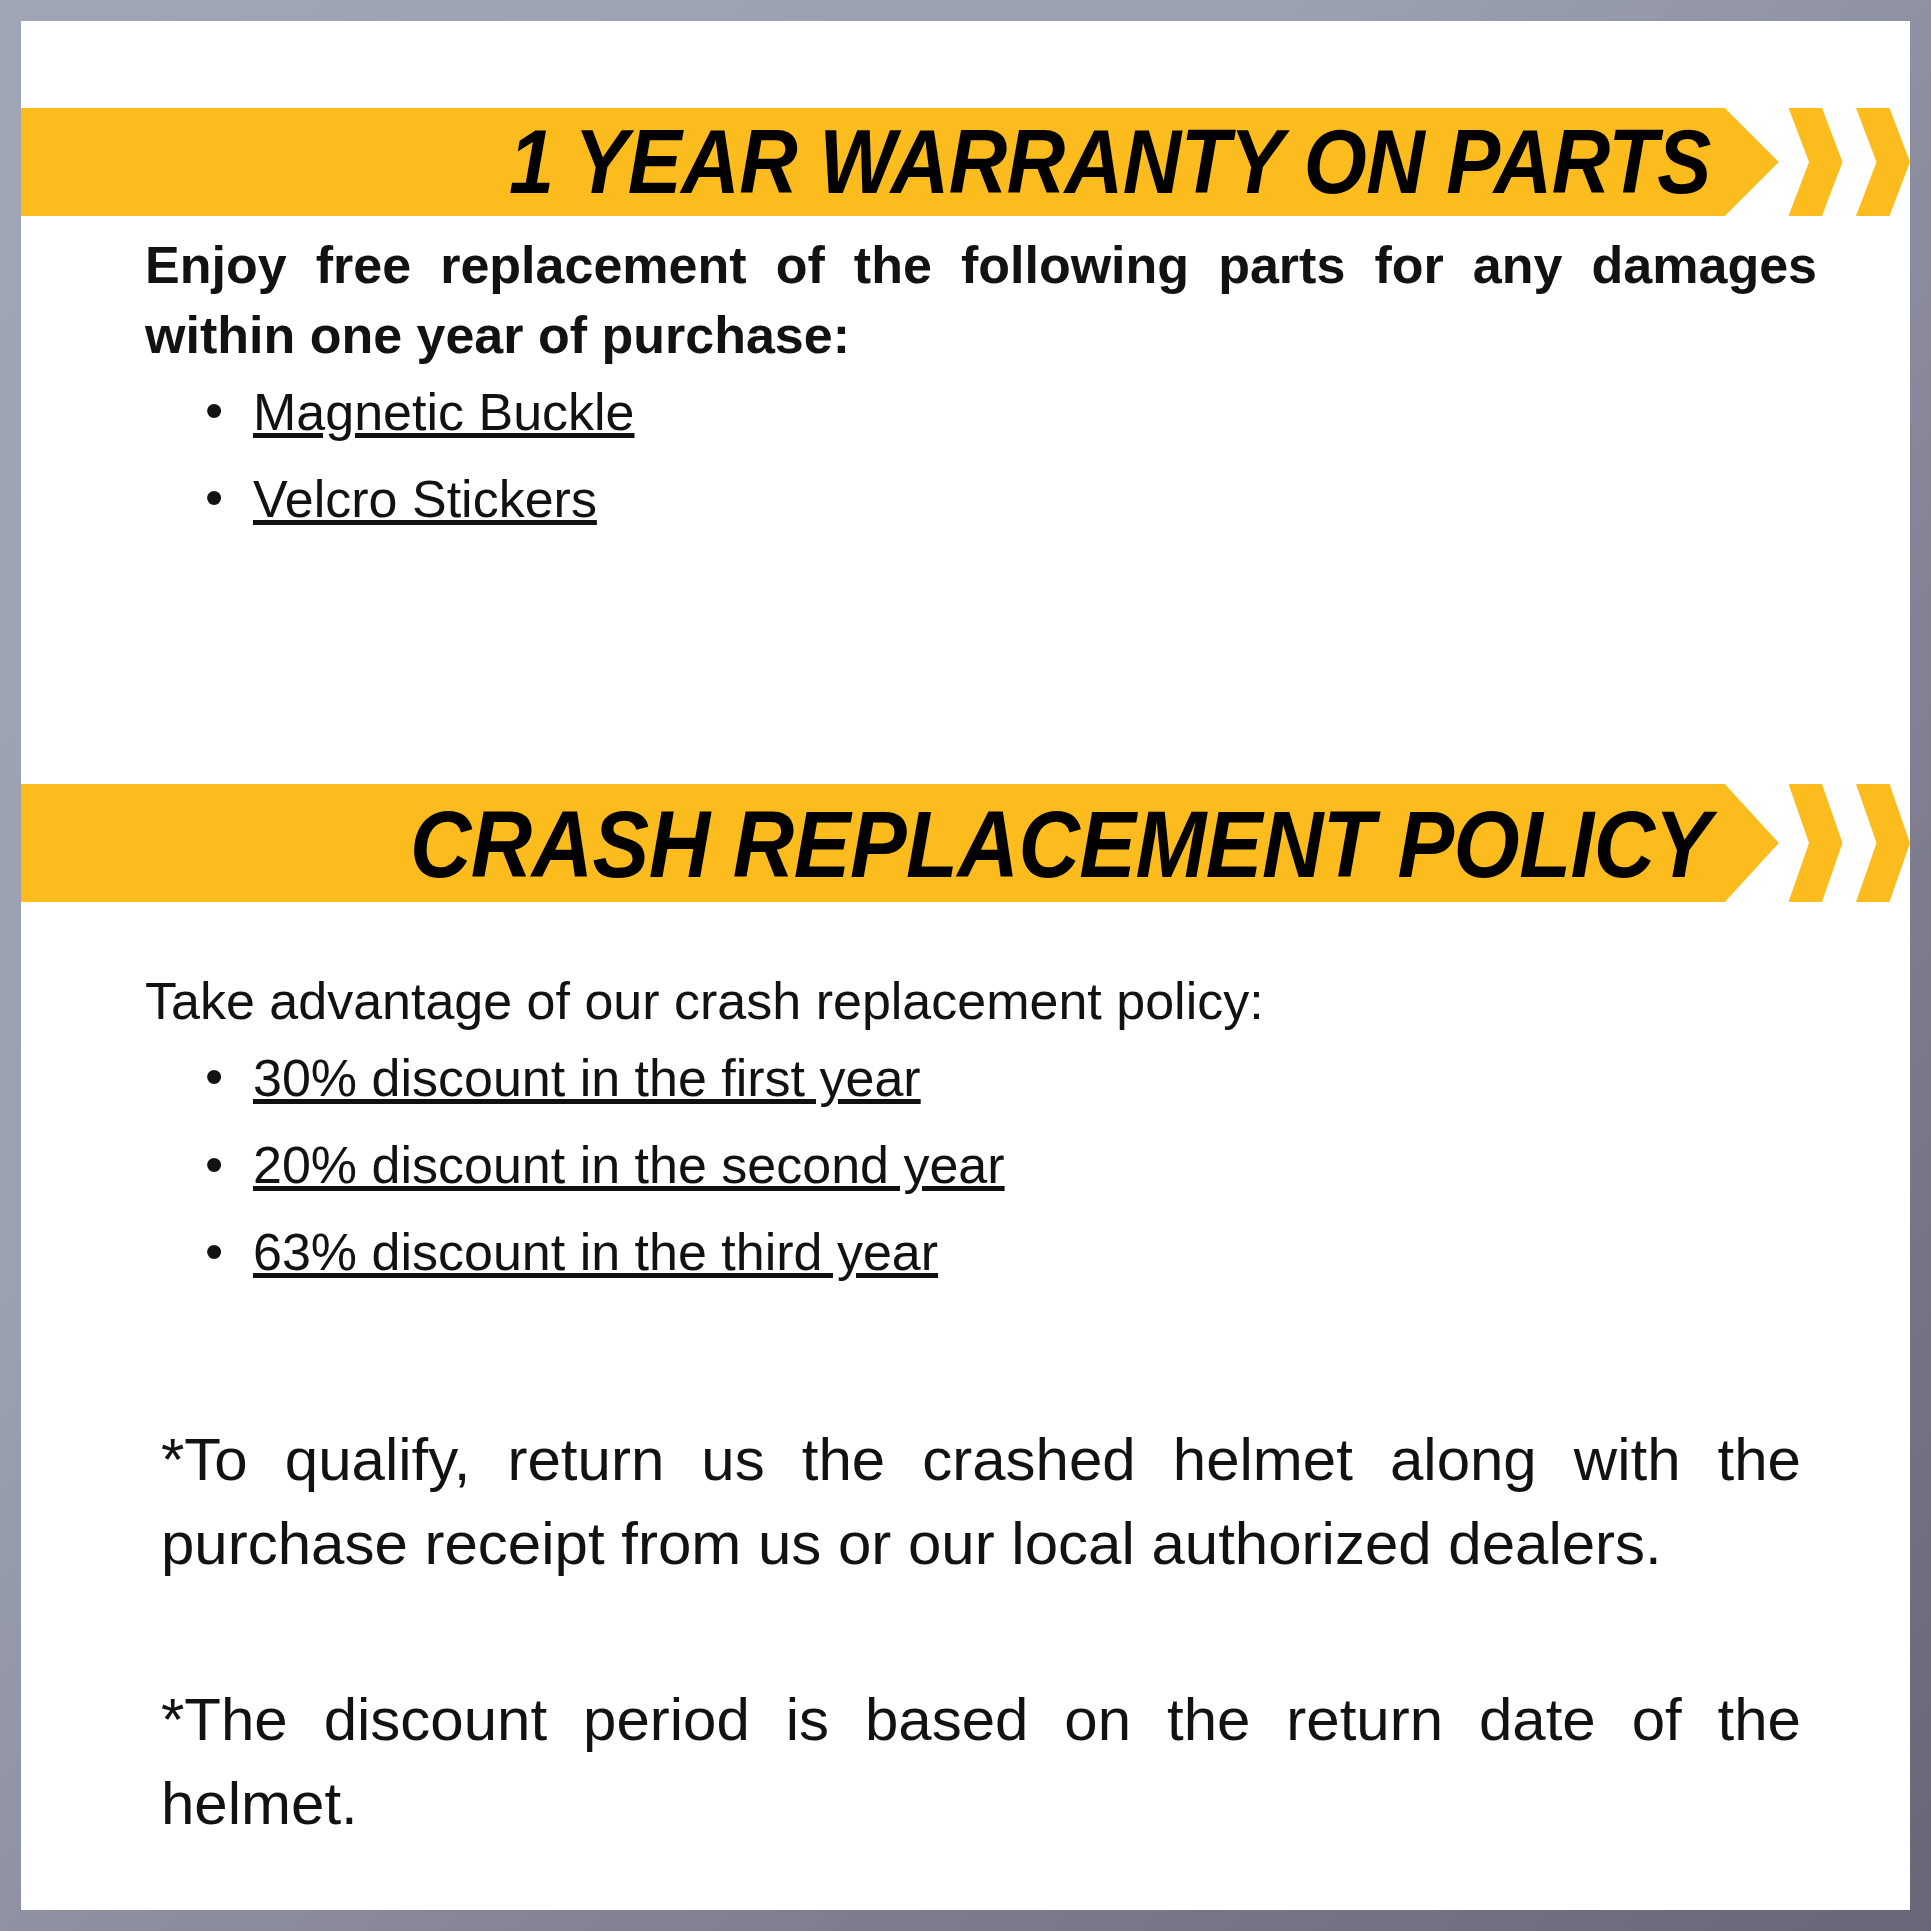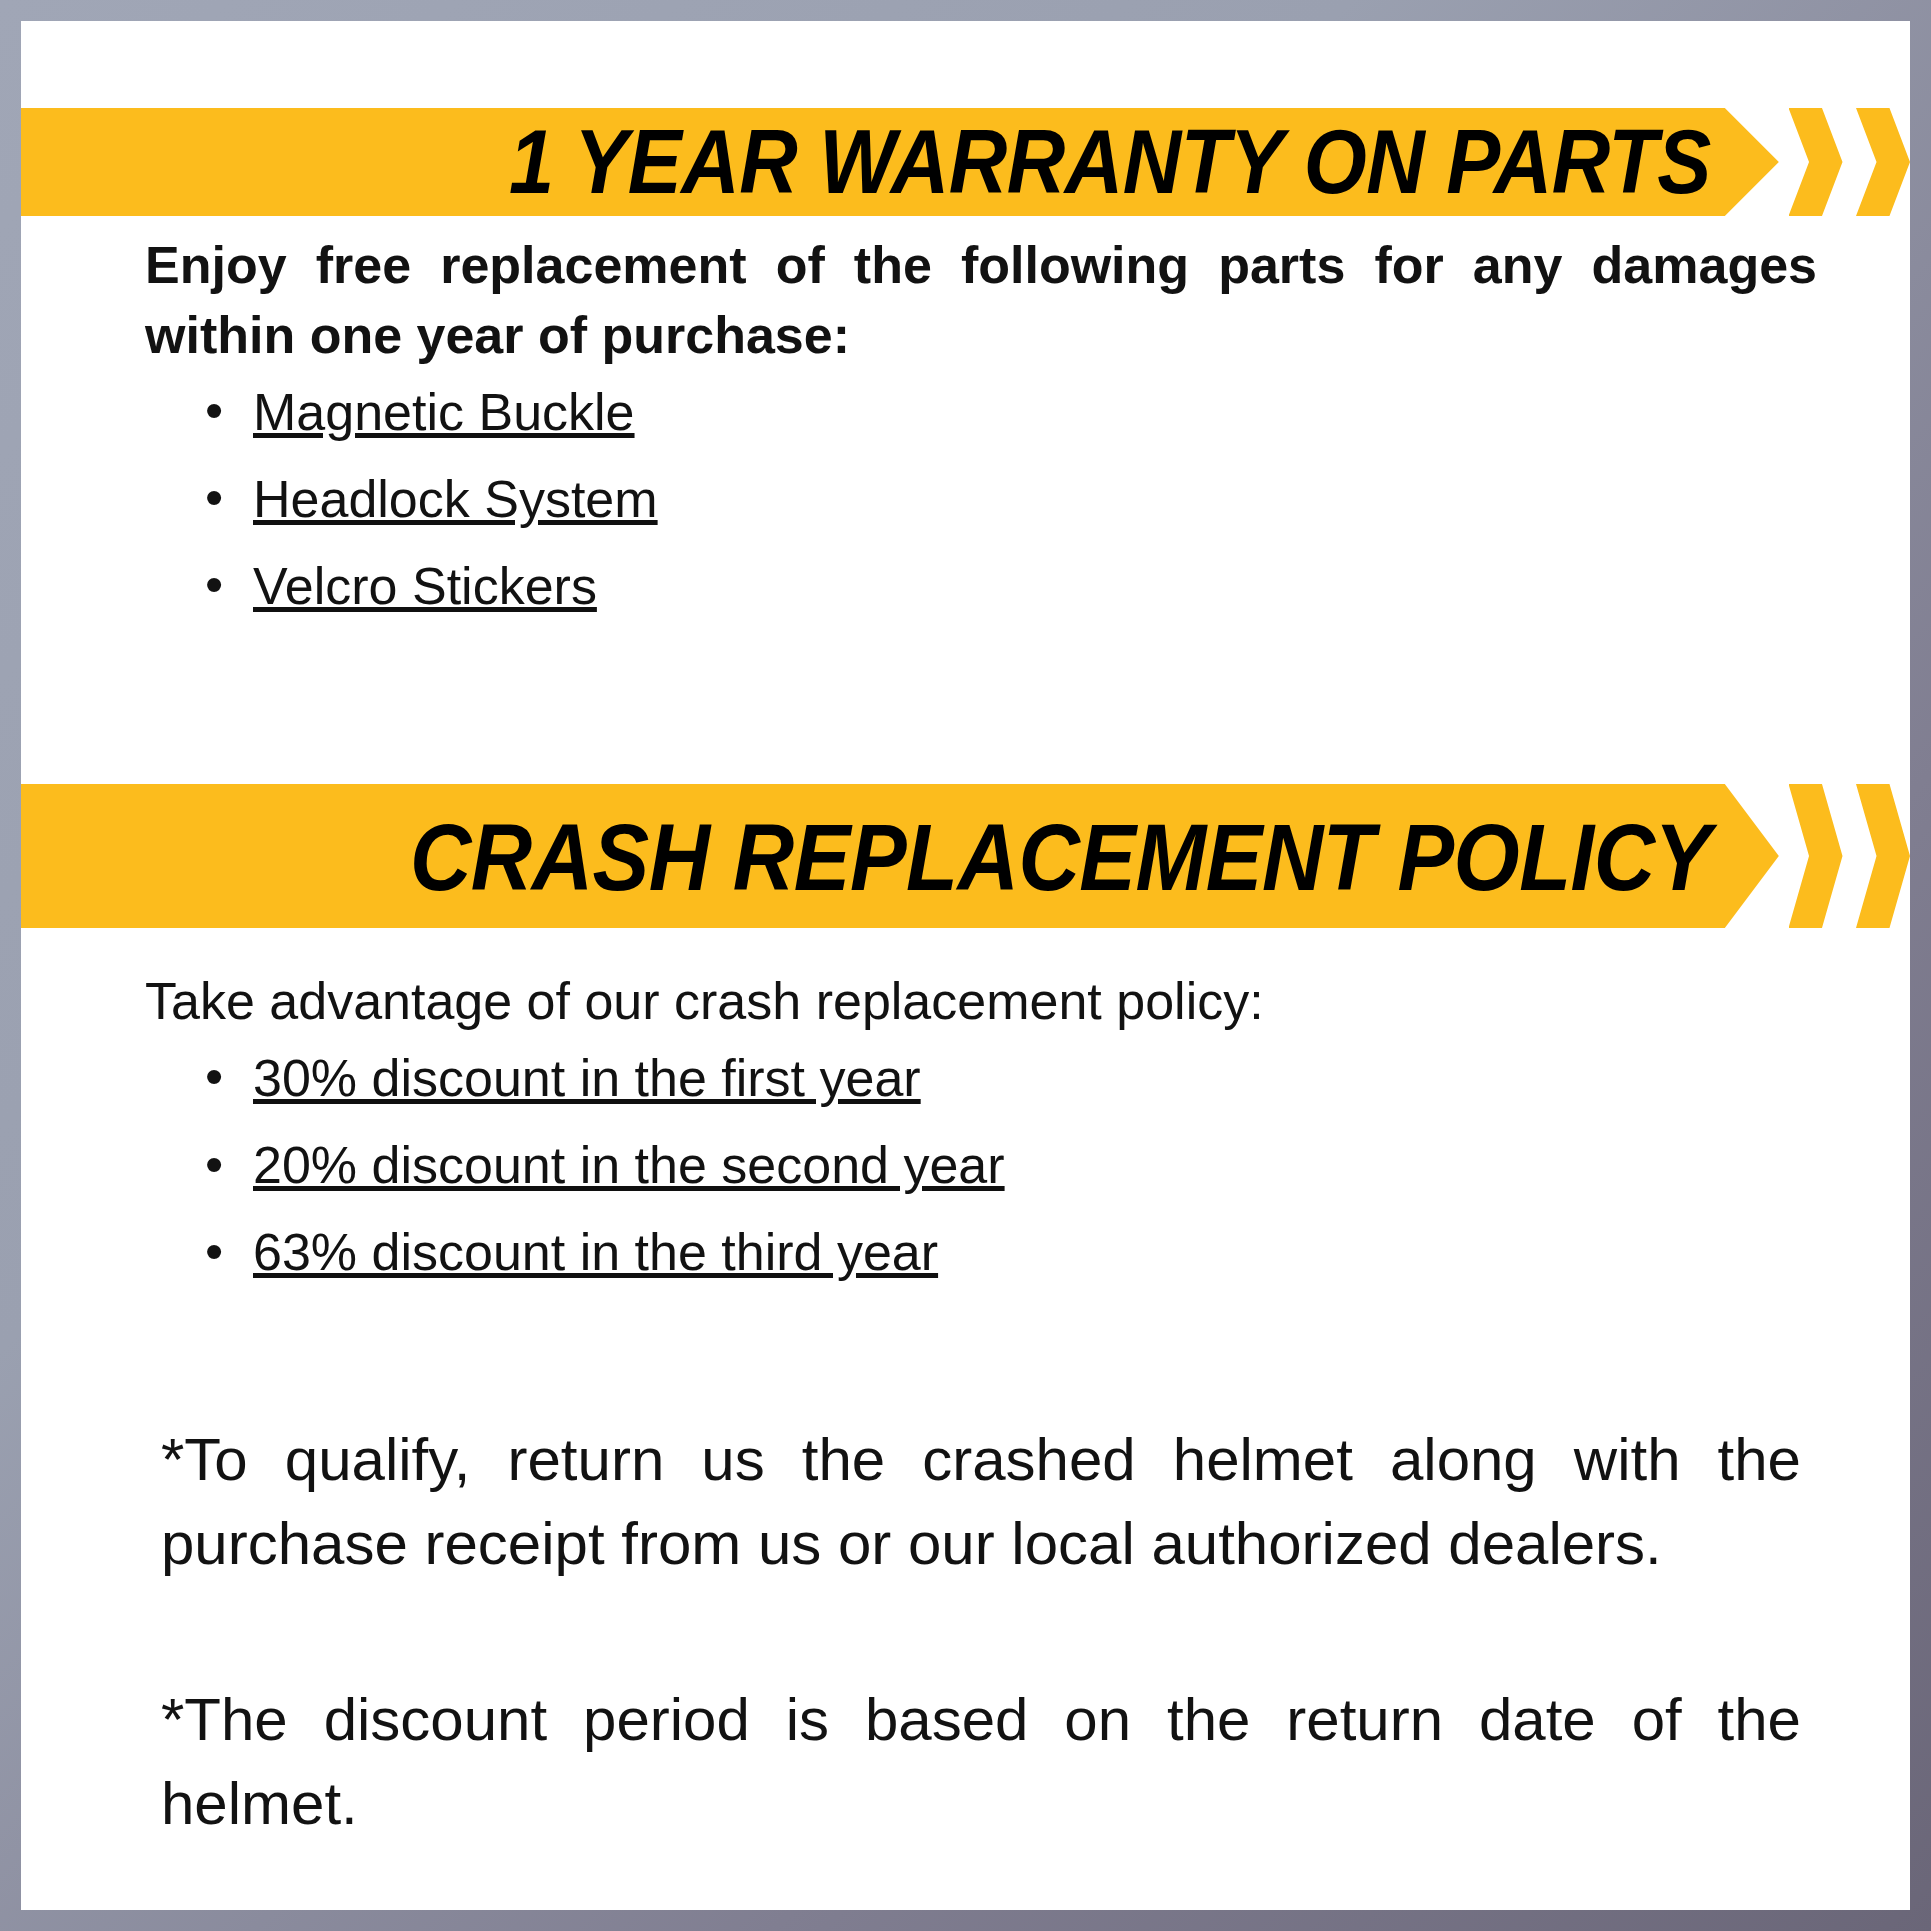--- a/index.html
+++ b/index.html
@@ -155,26 +155,25 @@
         <span class="chev"></span>
         <span class="chev"></span>
       </div>
     </div>
 
     <div class="body-block" style="top: 210px;">
       <p class="para justify">Enjoy free replacement of the following parts for any damages within one year of purchase:</p>
 
       <ul class="bullets">
         <li>Magnetic Buckle</li>
-        <li>Headlock System</li>
         <li>Velcro Stickers</li>
       </ul>
     </div>
 
-    <div class="banner" style="top: 763px; height: 144px;">
+    <div class="banner" style="top: 763px; height: 118px;">
       <div class="banner-bar">
         <span class="banner-title" style="font-size: 85px;">CRASH REPLACEMENT POLICY</span>
       </div>
       <div class="chevrons">
         <span class="chev"></span>
         <span class="chev"></span>
       </div>
     </div>
 
     <div class="body-block" style="top: 946px;">

